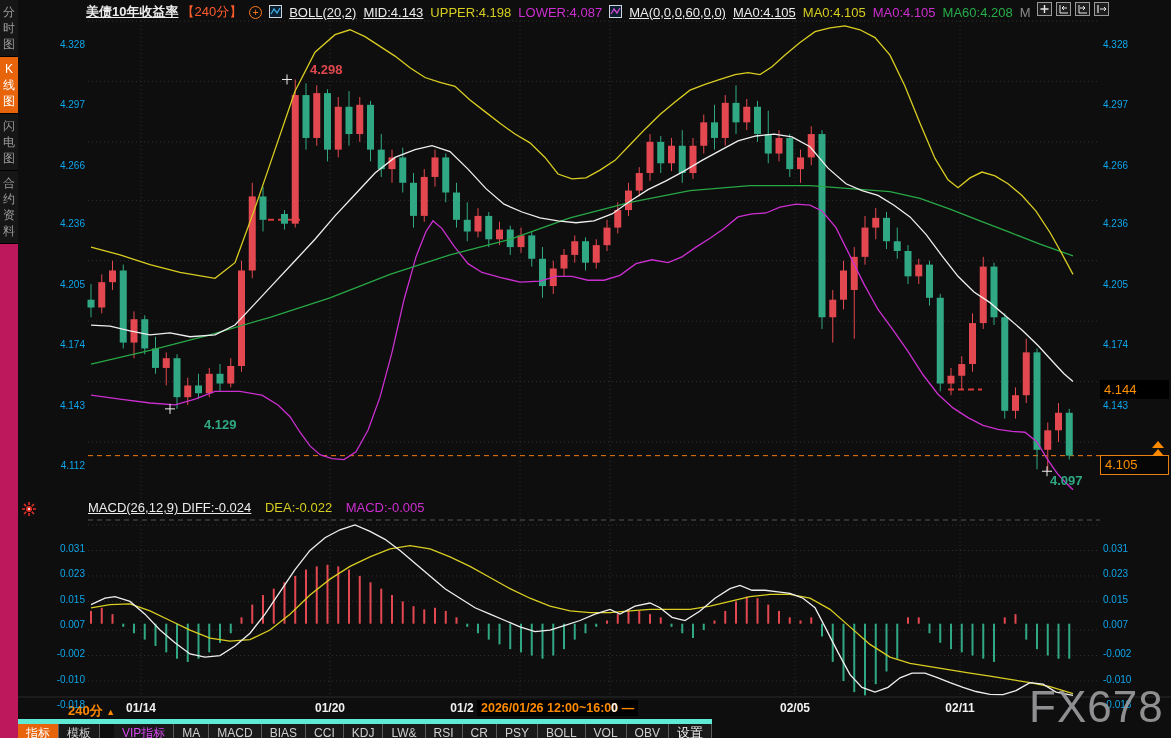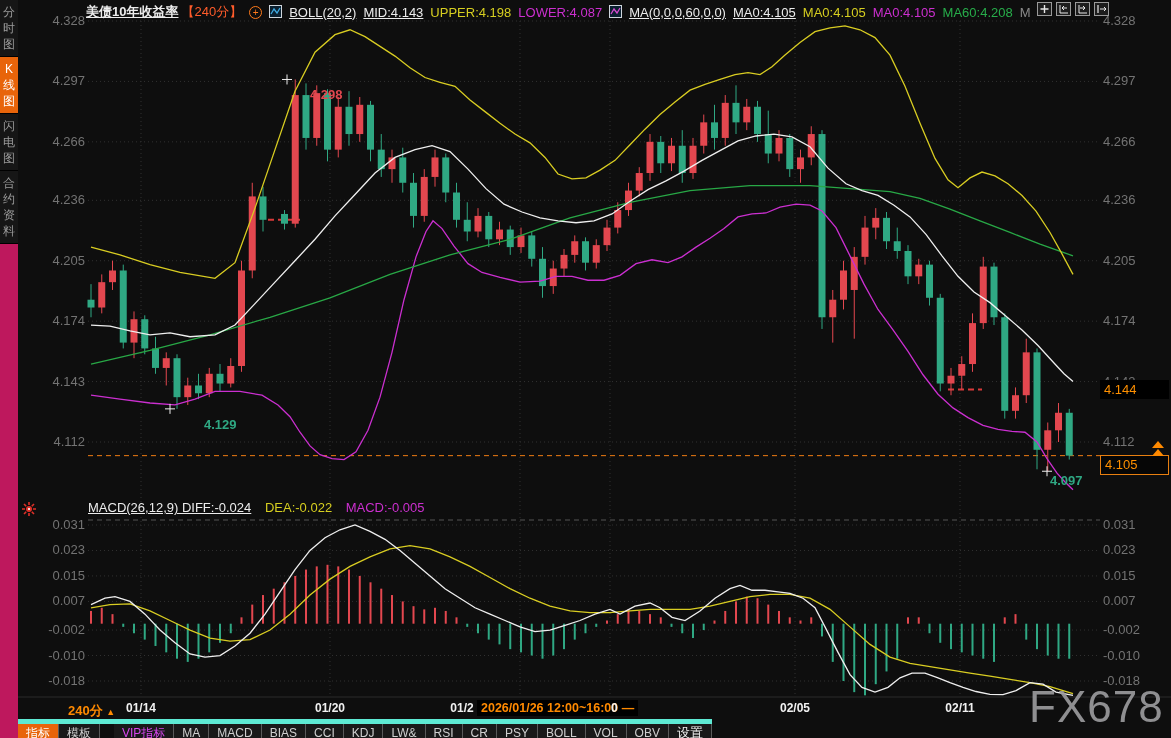--- a/index.html
+++ b/index.html
@@ -14,21 +14,21 @@
   #titlebar { position:absolute; left:86px; top:3px; height:18px; z-index:5; font-size:13px; white-space:nowrap; display:flex; align-items:center; }
   #titlebar span { margin-right:7px; }
   .t-white { color:#ececec;text-decoration:underline; } .t-orange-red { color:#ff5c2b; } .t-yellow { color:#d6ce20; }
   .t-magenta { color:#cc2fcf; } .t-green { color:#27ad4a; } .t-gray { color:#8a8a8a; }
   .plus-circle { display:inline-block; width:13px; height:13px; border:1px solid #ff7a1a; border-radius:50%; color:#ff7a1a; font-size:10px; line-height:11px; text-align:center; }
   .mini-chart-icon { position:relative; top:1px; }
   
   #win-icons { position:absolute; left:1037px; top:2px; display:flex; gap:4px; z-index:5; }
   .win-ico { width:15px; height:14px; border:1px solid #9a9a9a; background:#1d1d1d; display:flex; align-items:center; justify-content:center; cursor:pointer; }
   
-  .ax-lbl { position:absolute; font-size:13px; color:#737373; line-height:16px; white-space:nowrap; z-index:3; }
+  .ax-lbl { position:absolute; font-size:10px; color:#0ea5e9; line-height:16px; white-space:nowrap; z-index:3;margin-top:24px; }
   .ax-left { width:57px; text-align:right; left:28px; }
   .ax-right { left:1103px; text-align:left; }
   
   .mark-red { position:absolute; color:#e0484f; font-size:13px; font-weight:bold; z-index:3; }
   .mark-teal { position:absolute; color:#2fa883; font-size:13px; font-weight:bold; z-index:3; }
   
   #box-settle { position:absolute; left:1100px; top:380px; width:69px; height:19px; background:#000; color:#ff9000; font-size:13px; line-height:19px; padding-left:4px; z-index:4; }
   #box-last { position:absolute; left:1100px; top:455px; width:69px; height:20px; background:#060606; border:1px solid #e87f10; color:#ff9000; font-size:13px; line-height:18px; padding-left:4px; z-index:4; }
   #tri-marker { position:absolute; left:1152px; top:441px; z-index:4; }
   .tri { width:0; height:0; border-left:6px solid transparent; border-right:6px solid transparent; border-bottom:7px solid #ff8a00; margin-bottom:1px; }
@@ -429,21 +429,21 @@
         </svg>
       </span>
     <span class="win-ico">
         <svg width="11" height="10">
           <path d="M2 1v8" stroke="#e8e8e8" stroke-width="1.2" fill="none"></path>
           <path d="M4 5h6M8 3l2 2-2 2" stroke="#e8e8e8" stroke-width="1" fill="none"></path>
         </svg>
       </span>
   </div>
 
-  <div class="mark-red" style="left:310px; top:62px;margin-top:25px;">4.298</div>
+  <div class="mark-red" style="left:310px; top:62px;">4.298</div>
   <div class="mark-teal" style="left:176px; top:417px;margin-left:28px;">4.129</div>
   <div class="mark-teal" style="left:1050px; top:473px;">4.097</div>
   <div id="box-settle">4.144</div>
   <div id="box-last">4.105</div>
   <div id="tri-marker">
       <div class="tri"></div>
       <div class="tri"></div>
     </div>
 
   <span id="macd-gear"><svg width="16" height="16">

